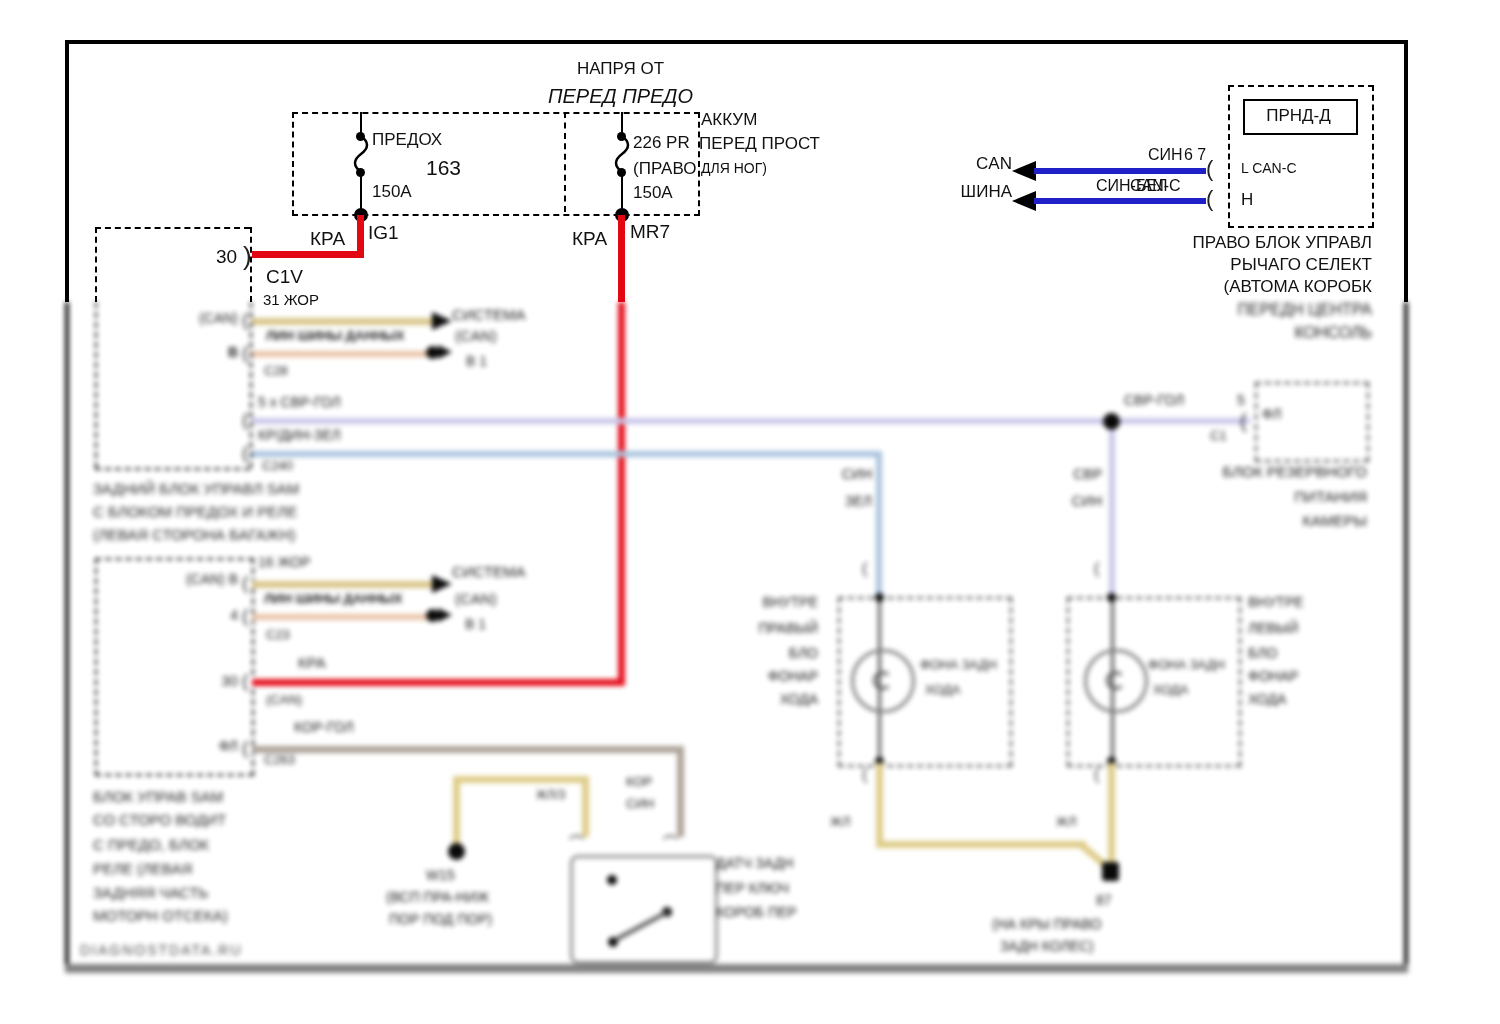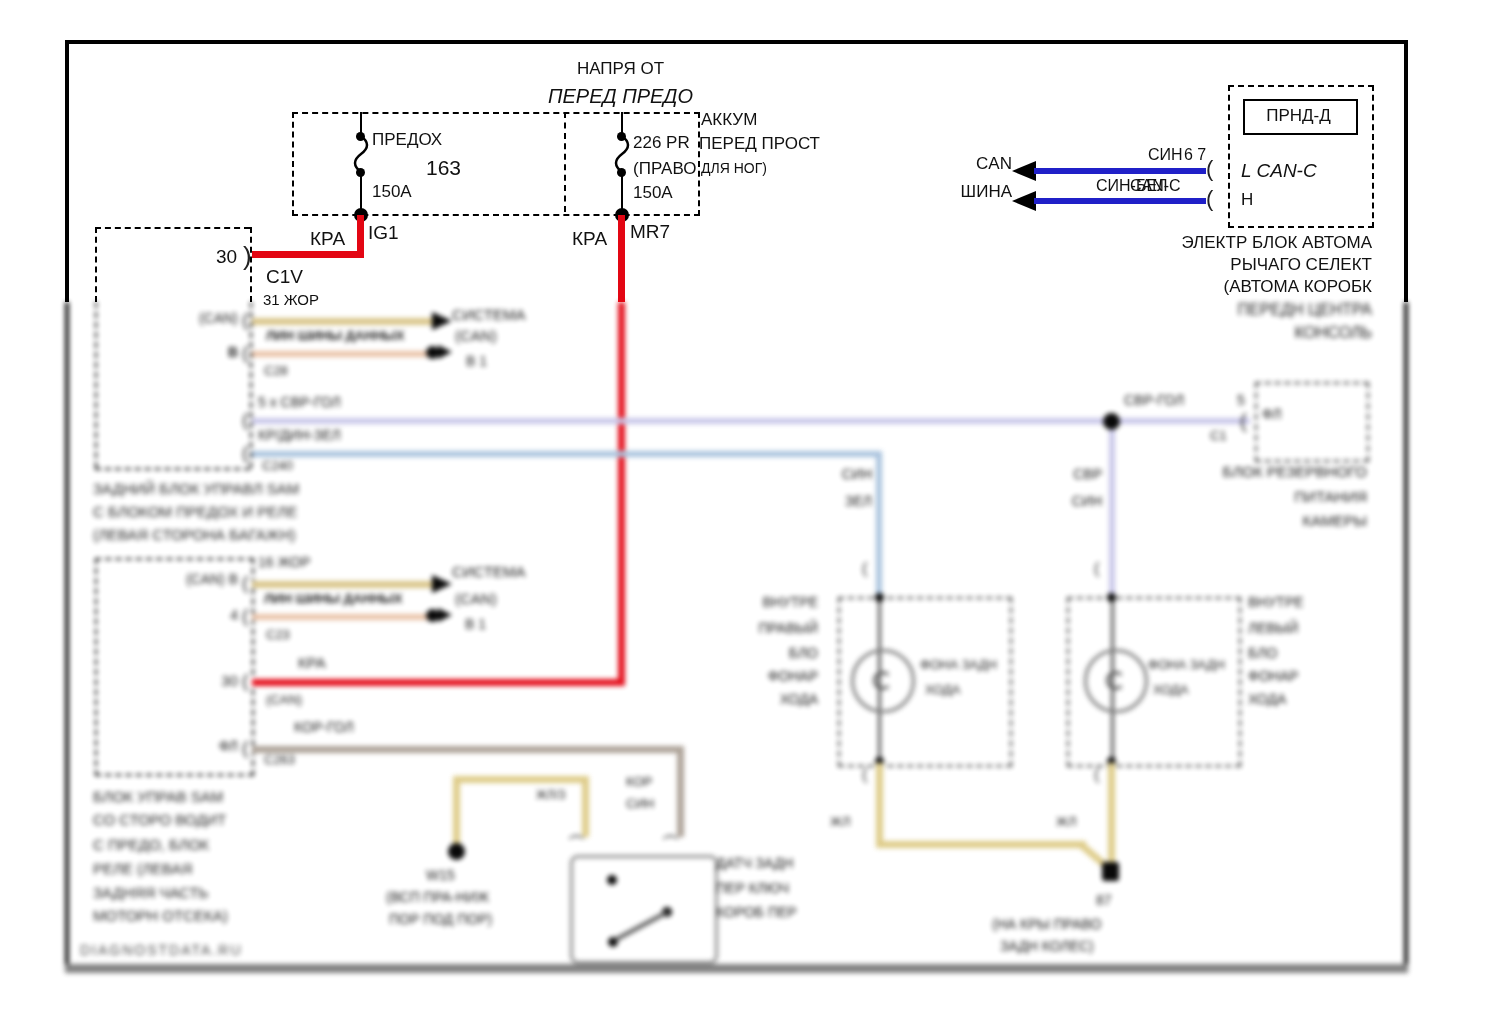--- a/index.html
+++ b/index.html
@@ -97,23 +97,23 @@
   <div class="lbl" style="left:1148px;top:146px;font-size:16px;">СИН</div>
   <div class="lbl" style="left:1184px;top:146px;font-size:16px;">6 7</div>
   <div class="lbl" style="left:1096px;top:177px;font-size:16px;">СИН-БЕЛ</div>
   <div class="lbl" style="left:1130px;top:177px;font-size:16px;">CAN-C</div>
   <div class="pin" style="left:1206px;top:156px;font-size:22px;">(</div>
   <div class="pin" style="left:1206px;top:186px;font-size:22px;">(</div>
 
   <div class="s dash" style="left:1228px;top:85px;width:142px;height:139px;"></div>
   <div class="s" style="left:1243px;top:99px;width:111px;height:32px;border:2px solid #000;"></div>
   <div class="lbl ctr" style="left:1243px;top:106px;width:111px;font-size:17px;">ПРНД-Д</div>
-  <div class="lbl" style="left:1241px;top:160px;font-size:19px;font-style:italic;">L CAN-C</div>
+  <div class="lbl" style="left:1241px;top:160px;font-size:14px;">L CAN-C</div>
   <div class="lbl" style="left:1241px;top:190px;font-size:17px;">H</div>
-  <div class="lbl rt" style="left:1150px;top:233px;width:222px;font-size:17px;">ЭЛЕКТР БЛОК АВТОМА</div>
+  <div class="lbl rt" style="left:1150px;top:233px;width:222px;font-size:17px;">ПРАВО БЛОК УПРАВЛ</div>
   <div class="lbl rt" style="left:1150px;top:255px;width:222px;font-size:17px;">РЫЧАГО СЕЛЕКТ</div>
   <div class="lbl rt" style="left:1150px;top:277px;width:222px;font-size:17px;">(АВТОМА КОРОБК</div>
 
   <div class="blurwrap">
 
     <div class="s" style="left:65px;top:302px;width:4px;height:668px;background:#000;"></div>
     <div class="s" style="left:1404px;top:302px;width:4px;height:668px;background:#000;"></div>
     <div class="s" style="left:65px;top:964px;width:1343px;height:9px;background:#7d7d7d;"></div>
 
     <div class="lbl rt" style="left:1150px;top:301px;width:222px;font-size:16px;">ПЕРЕДН ЦЕНТРА</div>

